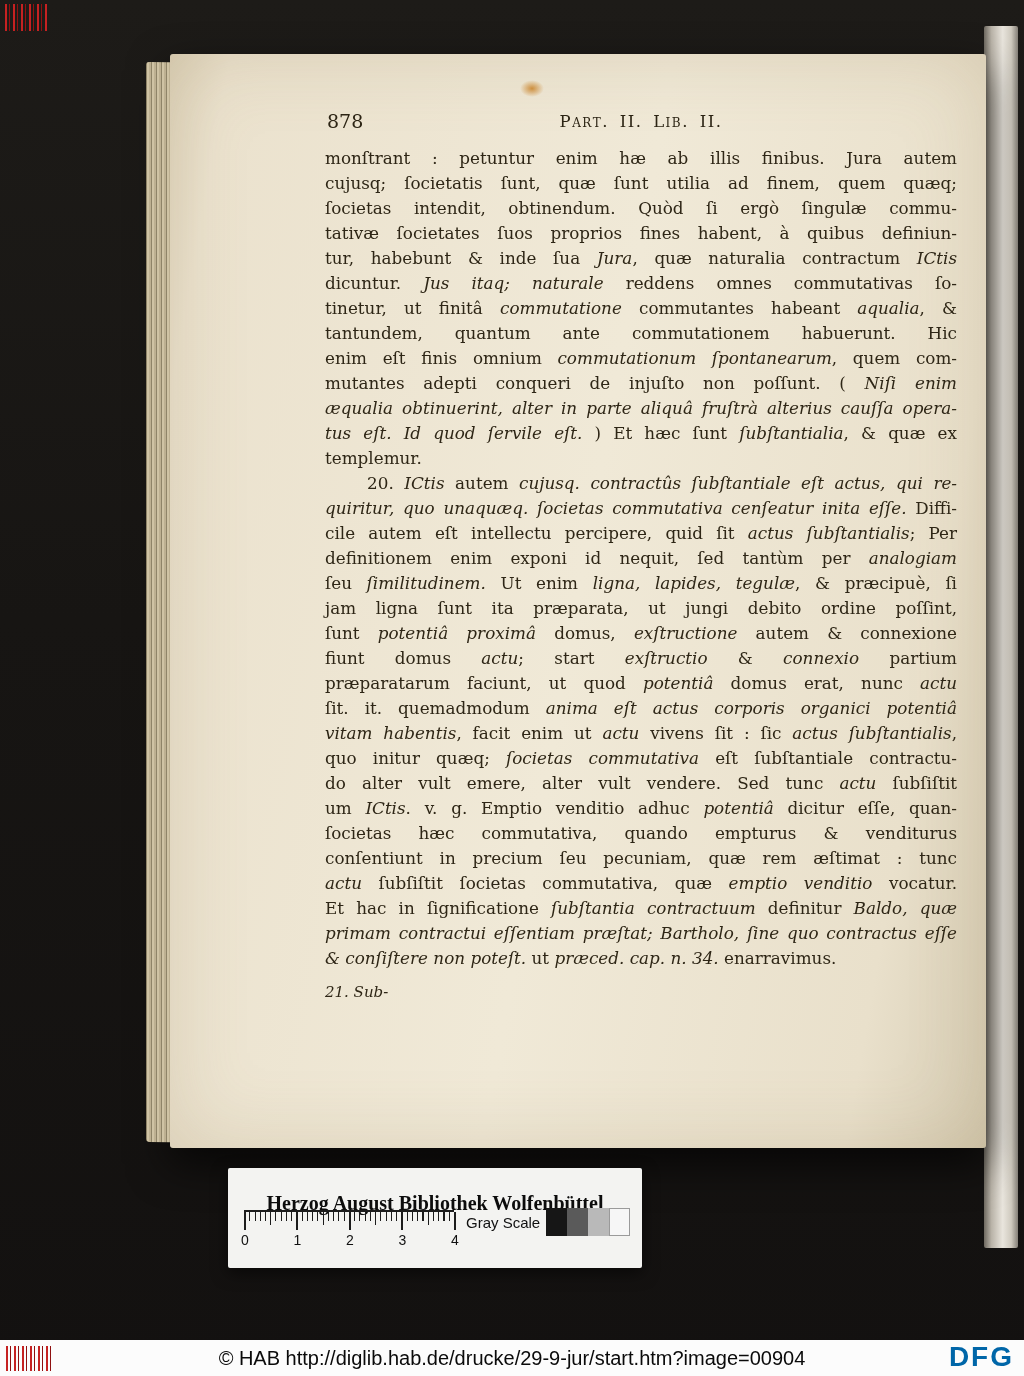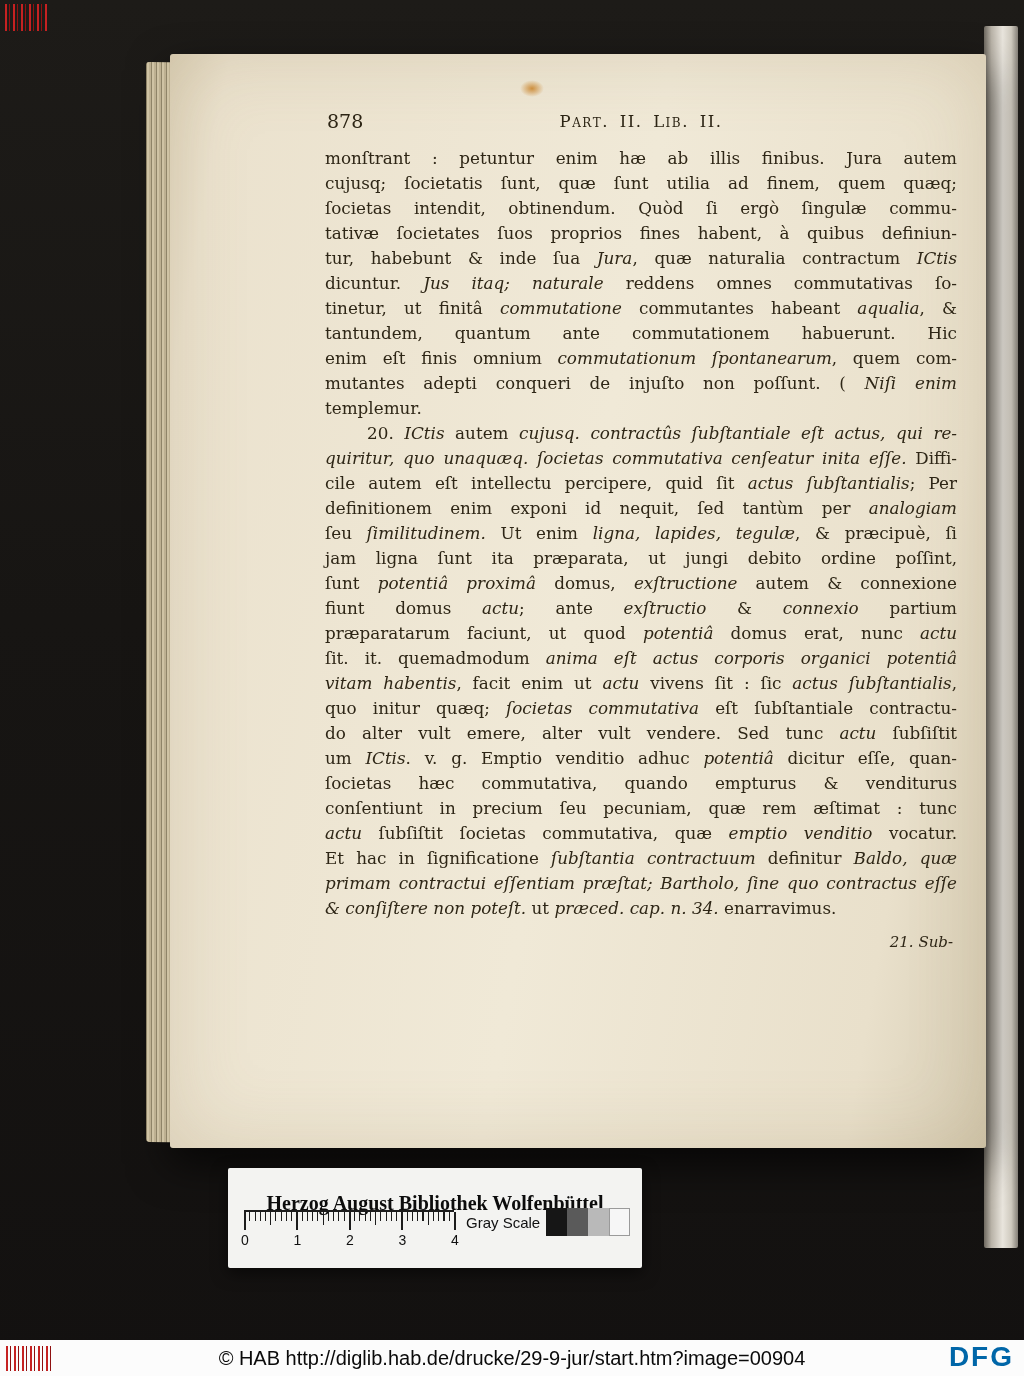--- a/index.html
+++ b/index.html
@@ -49,21 +49,21 @@
     word-spacing:4px;
   }
 
   .tline {
     font-size:16.8px; line-height:25px; color:#2e2616;
     text-align:justify; text-align-last:justify;
   }
   .tline.endline { text-align-last:left; }
   .it { font-style:italic; }
 
-  .catchword { margin-top:12px; text-align:right; font-style:italic; font-size:15px; color:#2e2616; padding-right:4px; }
+  .catchword { margin-top:12px; font-style:italic; font-size:15px; color:#2e2616; padding-right:4px; }
 
   
   .calib {
     position:absolute; left:228px; top:1168px; width:414px; height:100px;
     background:#f3f3f1; border-radius:2px; box-shadow:0 5px 16px rgba(0,0,0,.55);
   }
   .calib-title {
     font-family:"Liberation Serif", serif; font-weight:bold; font-size:20px;
     text-align:center; padding-top:24px; color:#0c0c0c;
   }
@@ -121,29 +121,31 @@
           <div class="tline"><span>monſtrant : petuntur enim hæ ab illis finibus. Jura autem</span></div>
           <div class="tline"><span>cujusq; ſocietatis ſunt, quæ ſunt utilia ad finem, quem quæq;</span></div>
           <div class="tline"><span>ſocietas intendit, obtinendum. Quòd ſi ergò ſingulæ commu-</span></div>
           <div class="tline"><span>tativæ ſocietates ſuos proprios fines habent, à quibus definiun-</span></div>
           <div class="tline"><span>tur, habebunt &amp; inde ſua </span><span class="it">Jura</span><span>, quæ naturalia contractum </span><span class="it">ICtis</span></div>
           <div class="tline"><span>dicuntur. </span><span class="it">Jus itaq; naturale</span><span> reddens omnes commutativas ſo-</span></div>
           <div class="tline"><span>tinetur, ut finitâ </span><span class="it">commutatione</span><span> commutantes habeant </span><span class="it">aqualia</span><span>, &amp;</span></div>
           <div class="tline"><span>tantundem, quantum ante commutationem habuerunt. Hic</span></div>
           <div class="tline"><span>enim eſt finis omnium </span><span class="it">commutationum ſpontanearum</span><span>, quem com-</span></div>
           <div class="tline"><span>mutantes adepti conqueri de injuſto non poſſunt. ( </span><span class="it">Niſi enim</span></div>
+          <div class="tline"><span class="it">æqualia obtinuerint, alter in parte aliquâ fruſtrà alterius cauſſa opera-</span></div>
+          <div class="tline"><span class="it">tus eſt. Id quod ſervile eſt.</span><span> ) Et hæc ſunt </span><span class="it">ſubſtantialia</span><span>, &amp; quæ ex</span></div>
           <div class="tline endline"><span>templemur.</span></div>
           <div class="tline"><span>&nbsp;&nbsp;&nbsp;&nbsp;20. </span><span class="it">ICtis</span><span> autem </span><span class="it">cujusq. contractûs ſubſtantiale eſt actus, qui re-</span></div>
           <div class="tline"><span class="it">quiritur, quo unaquæq. ſocietas commutativa cenſeatur inita eſſe.</span><span> Diffi-</span></div>
           <div class="tline"><span>cile autem eſt intellectu percipere, quid ſit </span><span class="it">actus ſubſtantialis</span><span>; Per</span></div>
           <div class="tline"><span>definitionem enim exponi id nequit, ſed tantùm per </span><span class="it">analogiam</span></div>
           <div class="tline"><span>ſeu </span><span class="it">ſimilitudinem.</span><span> Ut enim </span><span class="it">ligna, lapides, tegulæ</span><span>, &amp; præcipuè, ſi</span></div>
           <div class="tline"><span>jam ligna ſunt ita præparata, ut jungi debito ordine poſſint,</span></div>
           <div class="tline"><span>ſunt </span><span class="it">potentiâ proximâ</span><span> domus, </span><span class="it">exſtructione</span><span> autem &amp; connexione</span></div>
-          <div class="tline"><span>fiunt domus </span><span class="it">actu</span><span>;  ante </span><span class="it">exſtructio</span><span> &amp; </span><span class="it">connexio</span><span> partium</span></div>
+          <div class="tline"><span>fiunt domus </span><span class="it">actu</span><span>;  start </span><span class="it">exſtructio</span><span> &amp; </span><span class="it">connexio</span><span> partium</span></div>
           <div class="tline"><span>præparatarum faciunt, ut quod </span><span class="it">potentiâ</span><span> domus erat, nunc </span><span class="it">actu</span></div>
           <div class="tline"><span>ſit. it. quemadmodum </span><span class="it">anima eſt actus corporis organici potentiâ</span></div>
           <div class="tline"><span class="it">vitam habentis</span><span>, facit enim ut </span><span class="it">actu</span><span> vivens ſit : ſic </span><span class="it">actus ſubſtantialis</span><span>,</span></div>
           <div class="tline"><span>quo initur quæq; </span><span class="it">ſocietas commutativa</span><span> eſt ſubſtantiale contractu-</span></div>
           <div class="tline"><span>do alter vult emere, alter vult vendere. Sed tunc </span><span class="it">actu</span><span> ſubſiſtit</span></div>
           <div class="tline"><span>um </span><span class="it">ICtis</span><span>. v. g. Emptio venditio adhuc </span><span class="it">potentiâ</span><span> dicitur eſſe, quan-</span></div>
           <div class="tline"><span>ſocietas hæc commutativa, quando empturus &amp; venditurus</span></div>
           <div class="tline"><span>conſentiunt in precium ſeu pecuniam, quæ rem æſtimat : tunc</span></div>
           <div class="tline"><span class="it">actu</span><span> ſubſiſtit ſocietas commutativa, quæ </span><span class="it">emptio venditio</span><span> vocatur.</span></div>
           <div class="tline"><span>Et hac in ſignificatione </span><span class="it">ſubſtantia contractuum</span><span> definitur </span><span class="it">Baldo, quæ</span></div>

